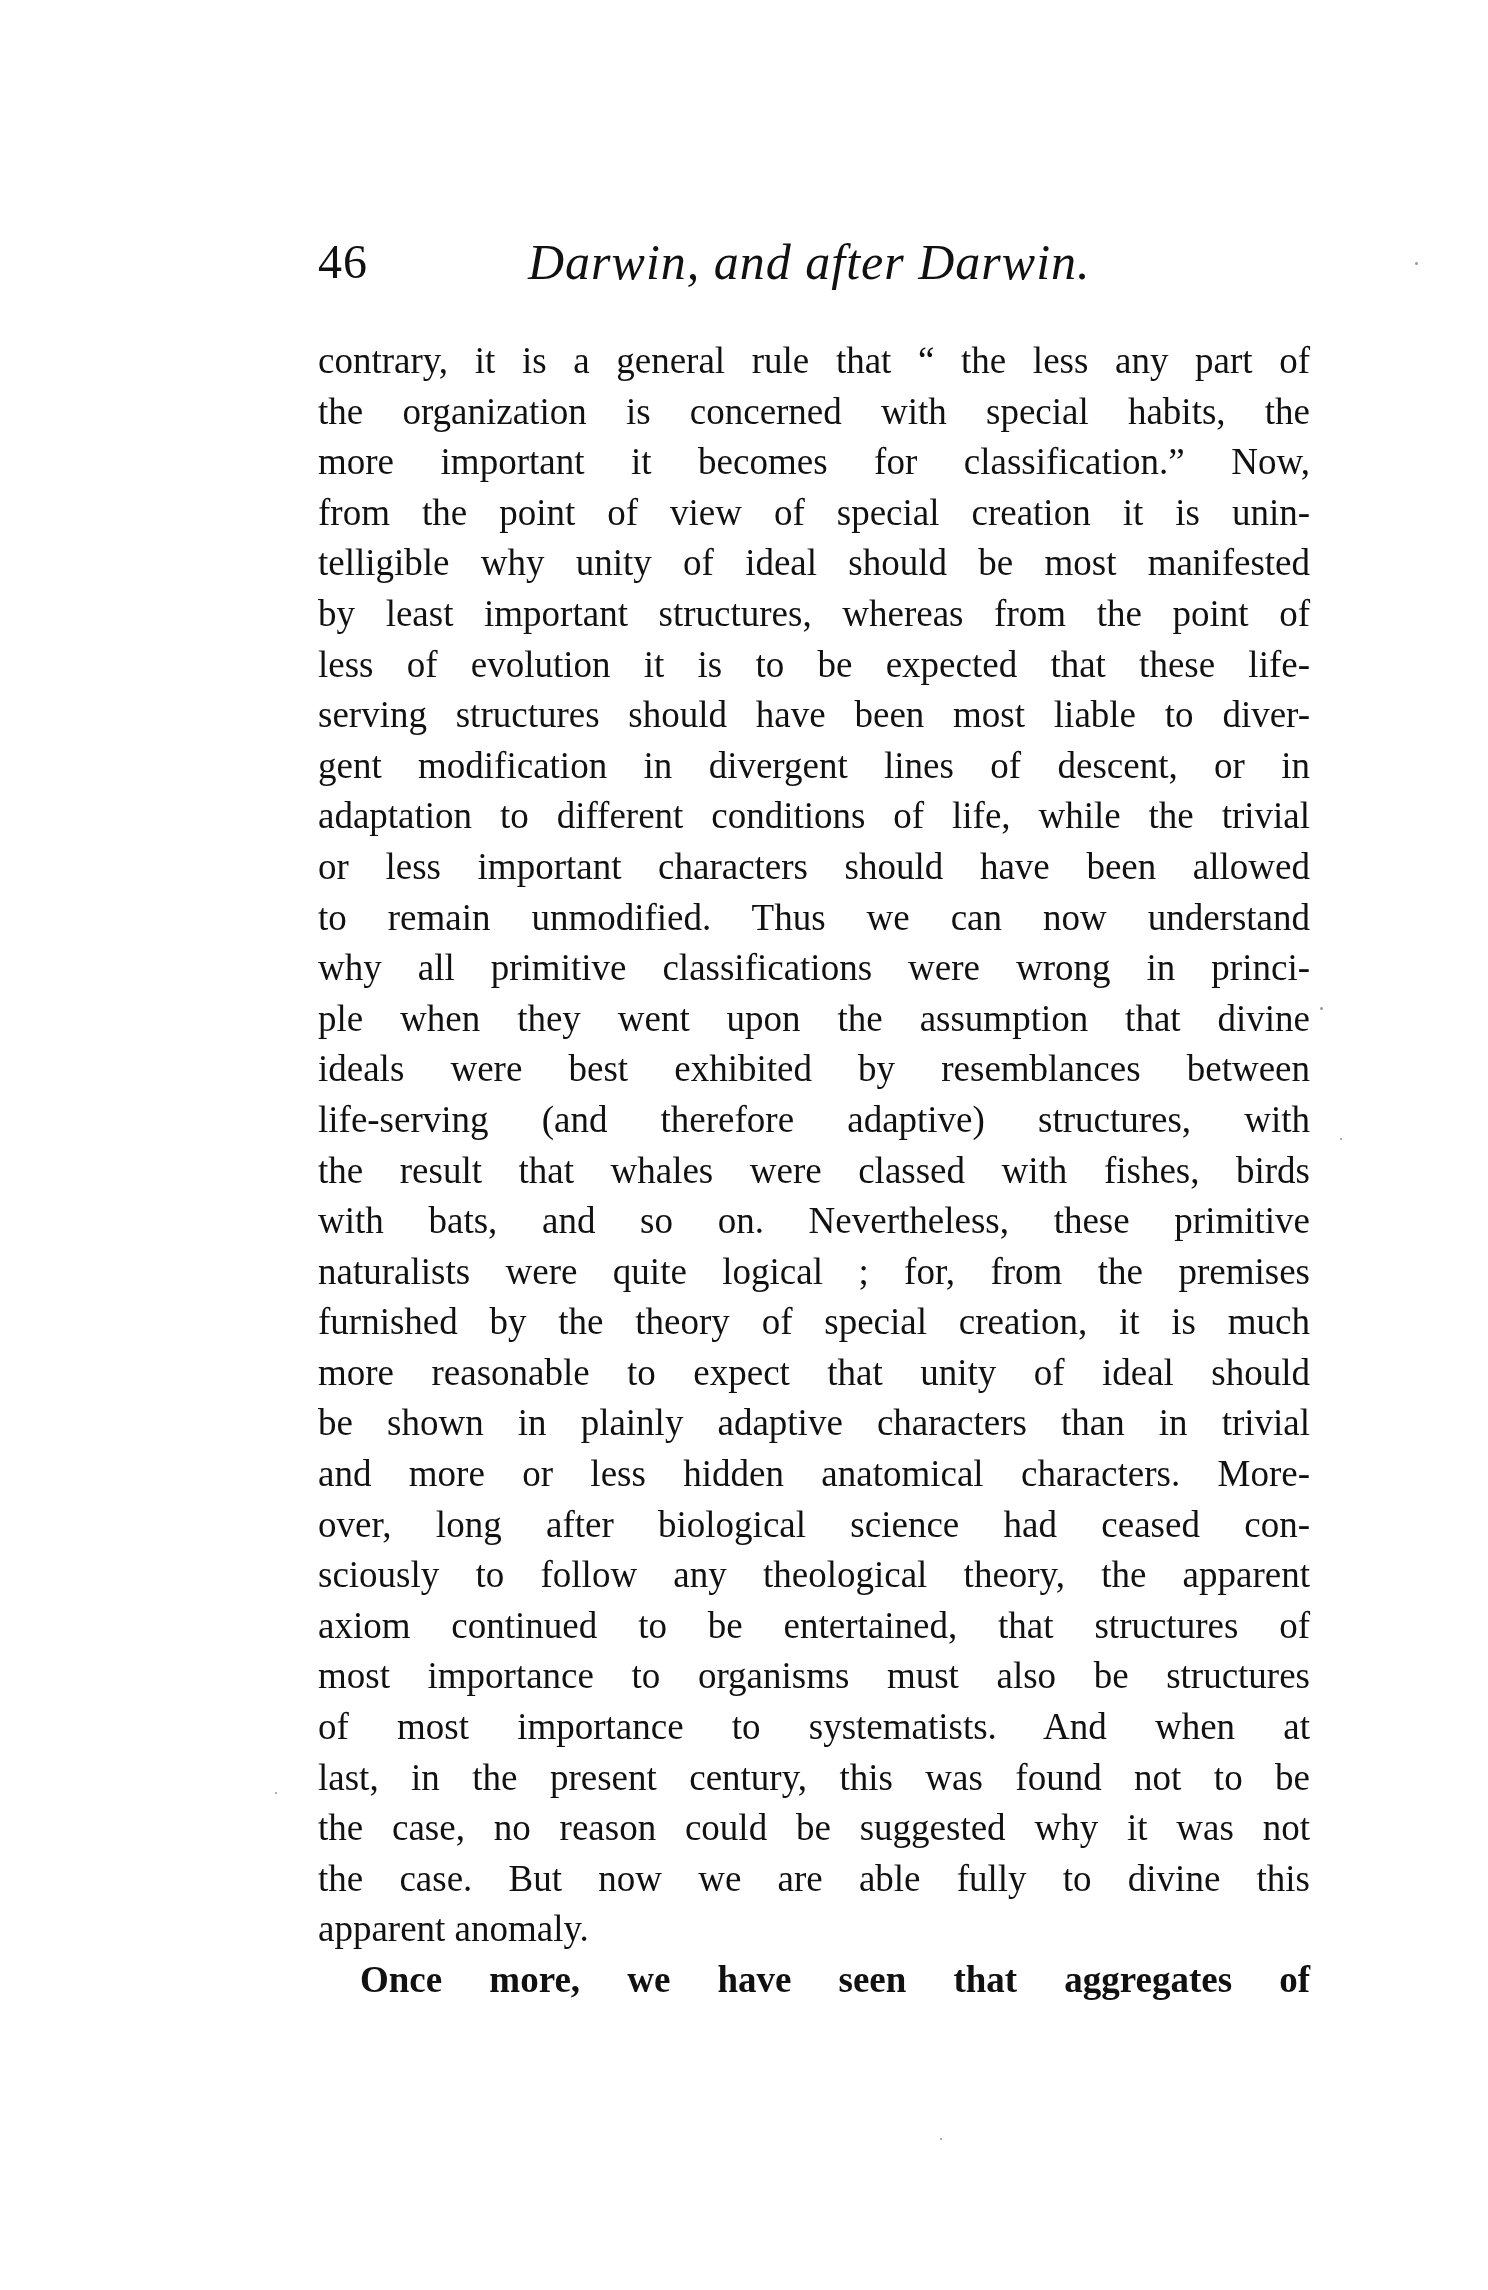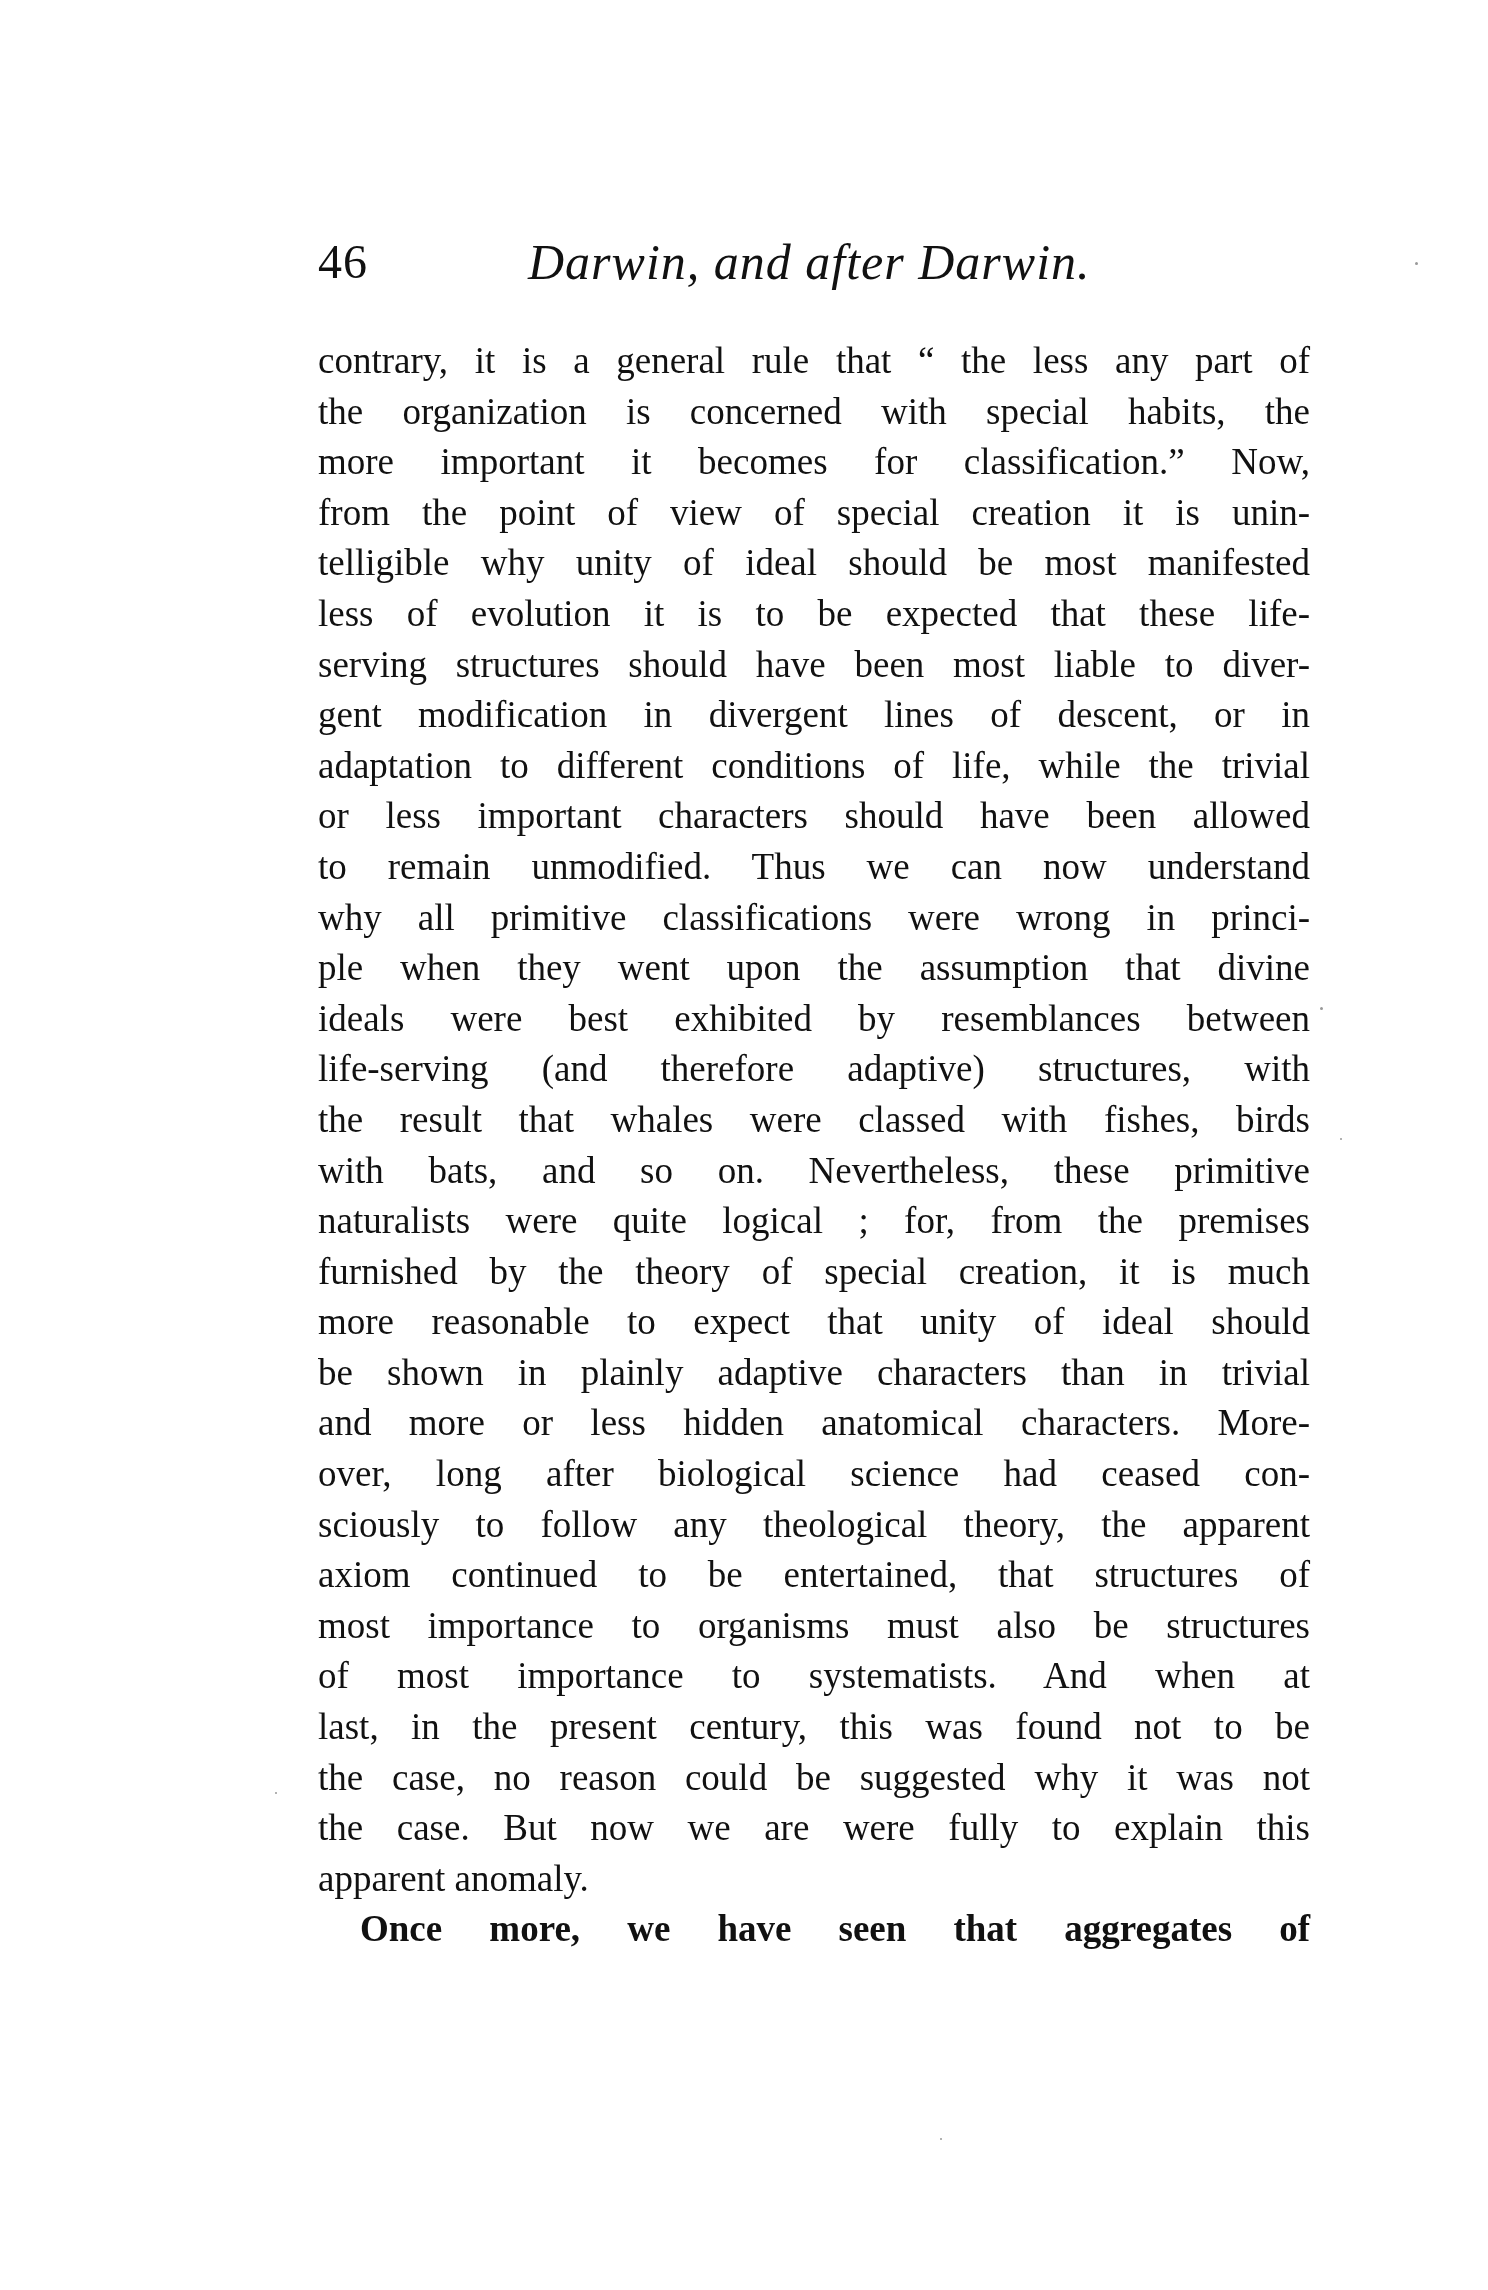--- a/index.html
+++ b/index.html
@@ -88,20 +88,21 @@
     <span class="running-title">Darwin, and after Darwin.</span>
   </div>
 
   <div class="body-text">
     <div>
       <span class="line">contrary, it is a general rule that “ the less any part of</span>
       <span class="line">the organization is concerned with special habits, the</span>
       <span class="line">more important it becomes for classification.” Now,</span>
       <span class="line">from the point of view of special creation it is unin-</span>
       <span class="line">telligible why unity of ideal should be most manifested</span>
+      <span class="line">by least important structures, whereas from the point of</span>
       <span class="line">less of evolution it is to be expected that these life-</span>
       <span class="line">serving structures should have been most liable to diver-</span>
       <span class="line">gent modification in divergent lines of descent, or in</span>
       <span class="line">adaptation to different conditions of life, while the trivial</span>
       <span class="line">or less important characters should have been allowed</span>
       <span class="line">to remain unmodified. Thus we can now understand</span>
       <span class="line">why all primitive classifications were wrong in princi-</span>
       <span class="line">ple when they went upon the assumption that divine</span>
       <span class="line">ideals were best exhibited by resemblances between</span>
       <span class="line">life-serving (and therefore adaptive) structures, with</span>
@@ -112,21 +113,21 @@
       <span class="line">more reasonable to expect that unity of ideal should</span>
       <span class="line">be shown in plainly adaptive characters than in trivial</span>
       <span class="line">and more or less hidden anatomical characters. More-</span>
       <span class="line">over, long after biological science had ceased con-</span>
       <span class="line">sciously to follow any theological theory, the apparent</span>
       <span class="line">axiom continued to be entertained, that structures of</span>
       <span class="line">most importance to organisms must also be structures</span>
       <span class="line">of most importance to systematists. And when at</span>
       <span class="line">last, in the present century, this was found not to be</span>
       <span class="line">the case, no reason could be suggested why it was not</span>
-      <span class="line">the case. But now we are were fully to explain this</span>
+      <span class="line">the case. But now we are able fully to divine this</span>
       <span class="line last">apparent anomaly.</span>
     </div>
     <div>
       <span class="line indent bold-word">Once more, we have seen that aggregates of</span>
     </div>
   </div>
 
   <span class="speck" style="left:1415px;top:262px;width:3px;height:3px;"></span>
   <span class="speck" style="left:1320px;top:1007px;width:3px;height:3px;"></span>
   <span class="speck" style="left:1340px;top:1138px;width:2px;height:2px;"></span>

